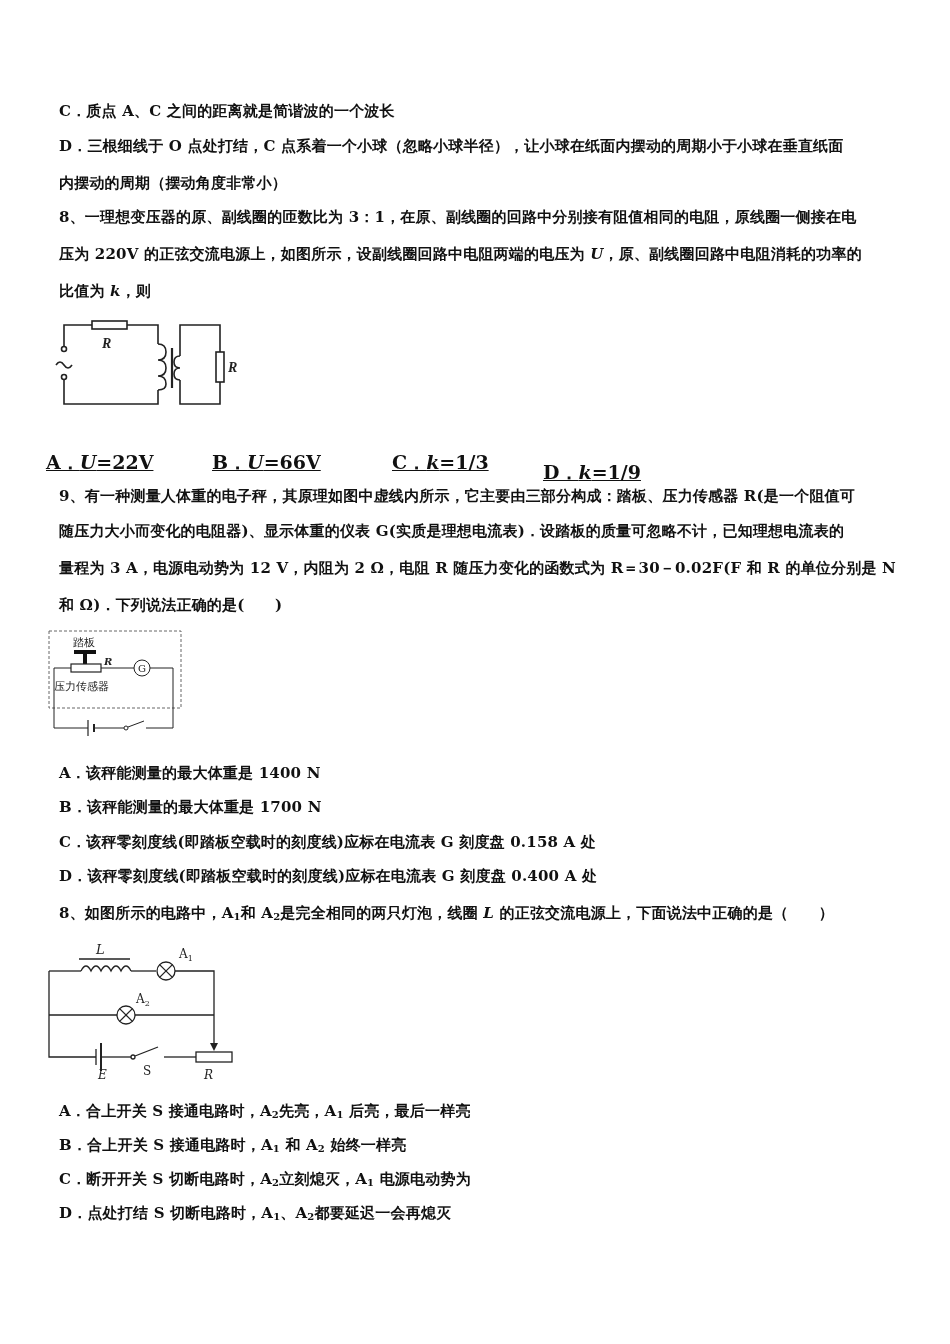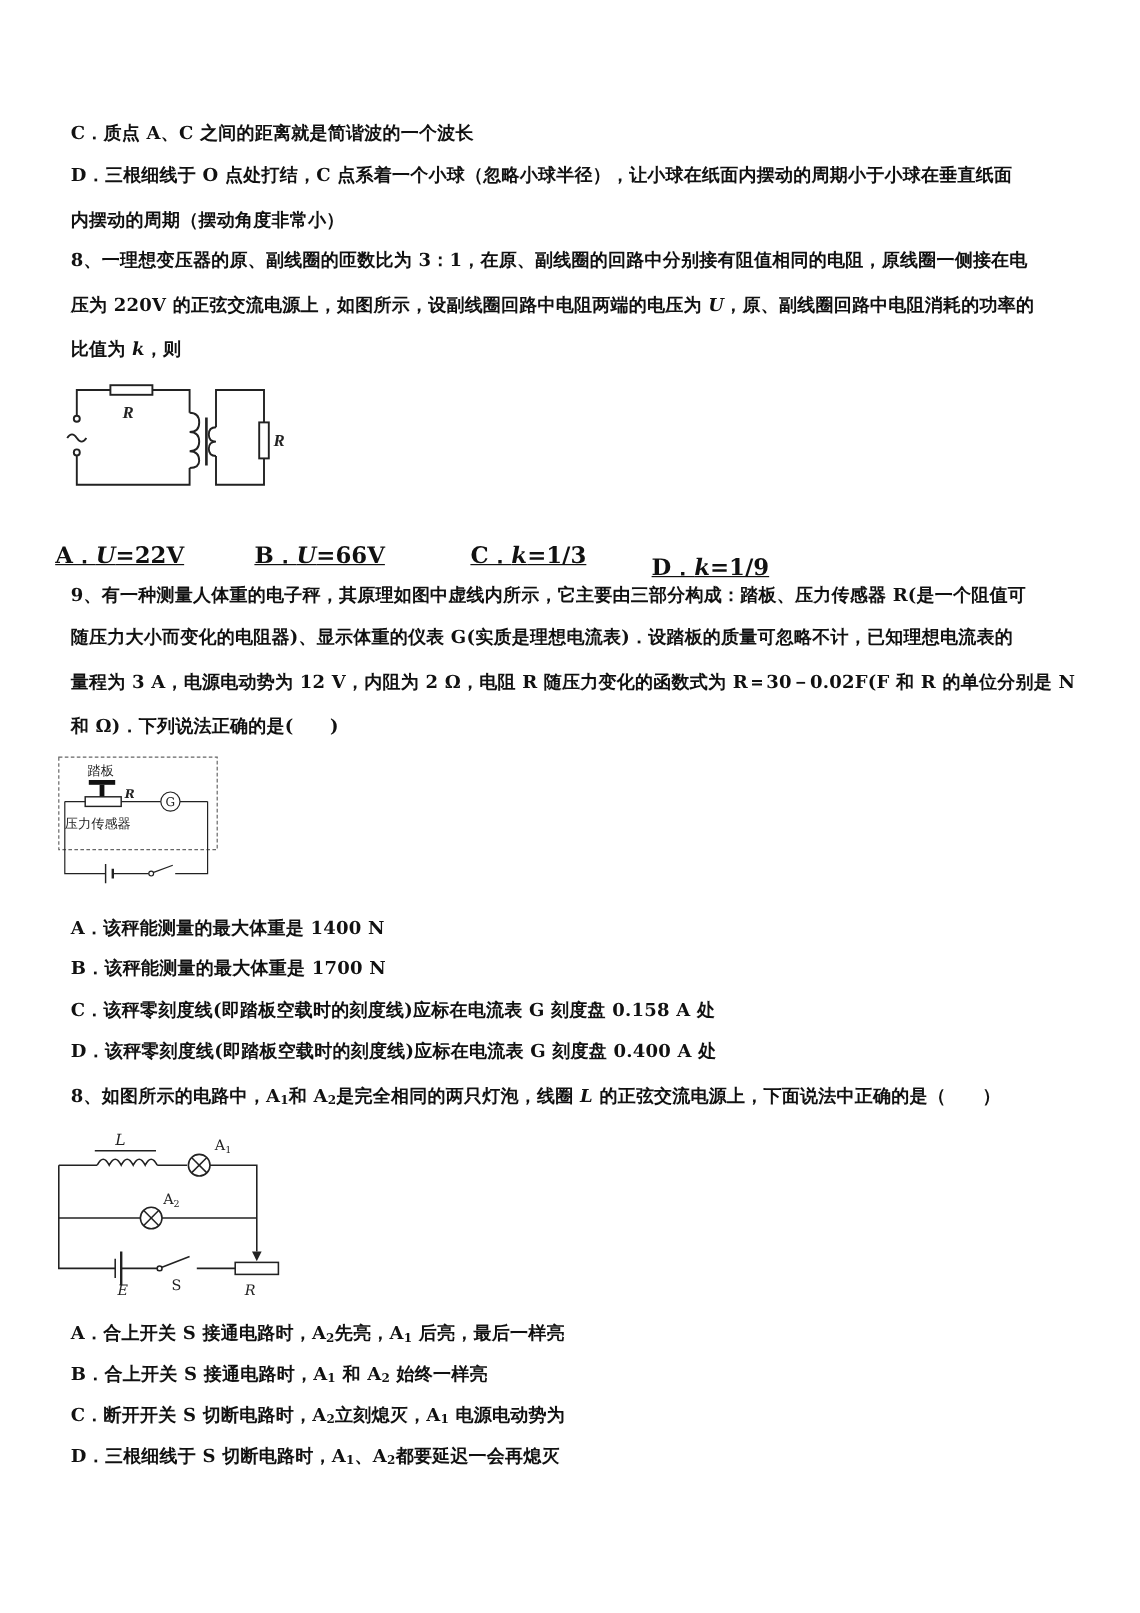--- a/index.html
+++ b/index.html
@@ -143,14 +143,14 @@
 <div class="line" style="top:1102px">
   <span>A．合上开关 S 接通电路时，A</span><span class="sub">2</span><span>先亮，A</span><span class="sub">1</span><span> 后亮，最后一样亮</span>
 </div>
 <div class="line" style="top:1136px">
   <span>B．合上开关 S 接通电路时，A</span><span class="sub">1</span><span> 和 A</span><span class="sub">2</span><span> 始终一样亮</span>
 </div>
 <div class="line" style="top:1170px">
   <span>C．断开开关 S 切断电路时，A</span><span class="sub">2</span><span>立刻熄灭，A</span><span class="sub">1</span><span> 电源电动势为</span>
 </div>
 <div class="line" style="top:1204px">
-  <span>D．三根细线于 S 切断电路时，A</span><span class="sub">1</span><span>、A</span><span class="sub">2</span><span>都要延迟一会再熄灭</span>
+  <span>D．点处打结 S 切断电路时，A</span><span class="sub">1</span><span>、A</span><span class="sub">2</span><span>都要延迟一会再熄灭</span>
 </div>
 
 </body></html>

